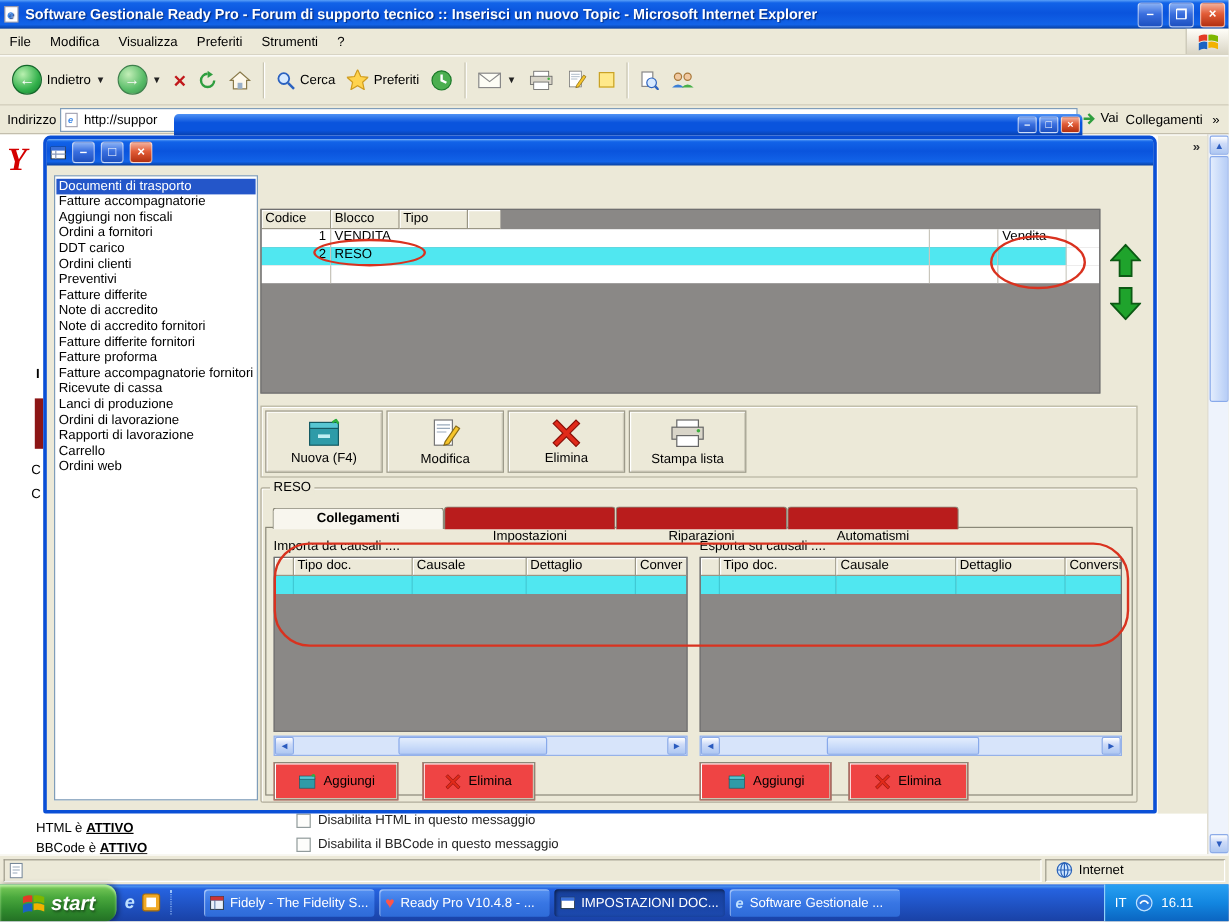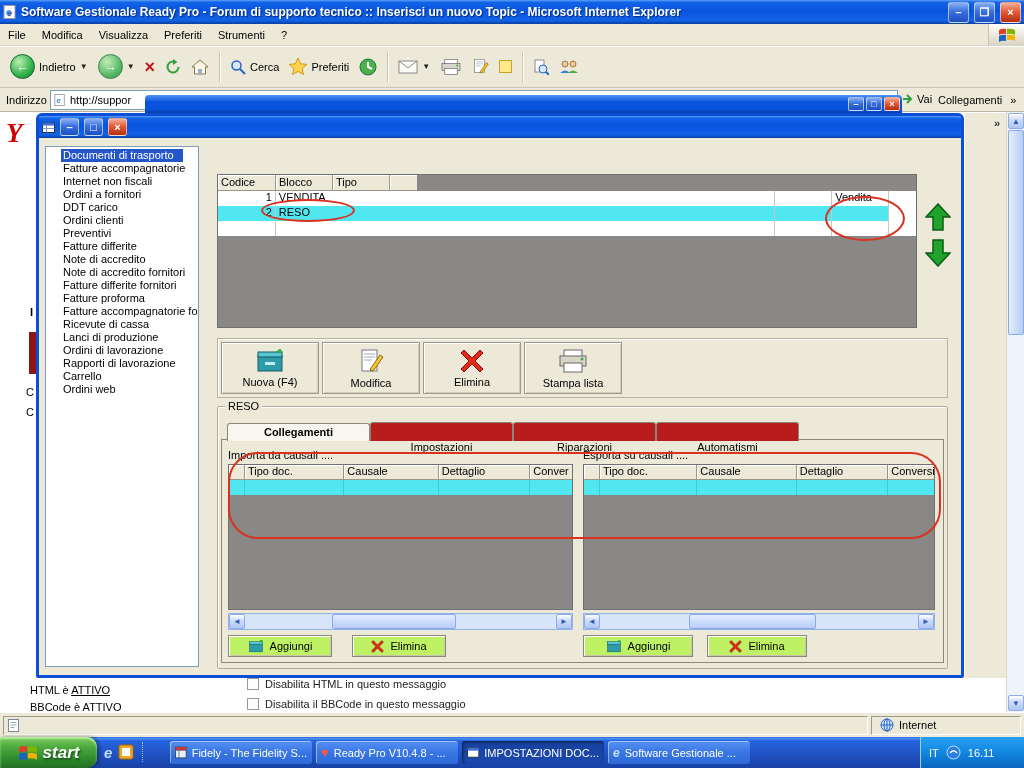--- a/index.html
+++ b/index.html
@@ -55,21 +55,21 @@
   .frag-i {position:absolute;left:30px;top:194px;font-weight:bold}
   .frag-bar {position:absolute;left:29px;top:220px;width:7px;height:42px;background:#8c1616}
   .frag-c1 {position:absolute;left:26px;top:274px}
   .frag-c2 {position:absolute;left:26px;top:294px}
   .chk-row {position:absolute;display:flex;align-items:center;gap:6px;color:#222}
   .chk-row .box {width:12px;height:12px;border:1px solid #919b9c;background:#fdfdfb}
   .chk1 {left:247px;top:566px}
   .chk2 {left:247px;top:586px}
   .pstat {position:absolute;left:30px;white-space:nowrap}
   .pstat1 {top:572px}.pstat2 {top:589px}
-  .pstat u {font-weight:normal}
+  .pstat u {font-weight:bold}
 
   
   .vscroll {position:absolute;left:1006px;top:112px;width:18px;height:600px;background:#eef3fc;border-left:1px solid #dcd8c8}
   .vs-btn {position:absolute;left:1px;width:16px;height:16px;border:1px solid #8cabe8;border-radius:2px;
     background:linear-gradient(180deg,#fff,#cfdcf8 40%,#aec7f2);color:#2b5bbf;font-size:8px;
     display:flex;align-items:center;justify-content:center}
   .vs-up {top:1px}.vs-dn {bottom:1px}
   .vs-thumb {position:absolute;left:1px;top:18px;width:16px;height:205px;border:1px solid #88a9ea;border-radius:2px;
     background:linear-gradient(90deg,#e3edfd,#b6cdf6)}
 
@@ -86,22 +86,22 @@
 
   
   .dialog {position:absolute;left:36px;top:113px;width:928px;height:565px;
     border:3px solid #0a4fd6;border-radius:6px 6px 2px 2px;background:#ece9d8}
   .dlg-title {height:22px;background:linear-gradient(180deg,#5aa0f8 0%,#1263e8 10%,#0a54dd 45%,#1263e8 85%,#073e9e 100%);
     border-radius:2px 2px 0 0;display:flex;align-items:center;gap:4px;padding:0 3px;color:#fff;
     font-weight:bold;font-size:12px;text-shadow:1px 1px 1px #002a7a}
   .dlg-title .cap-btn {width:19px;height:18px}
   .dlg-body {position:relative;height:537px}
 
-  .sb {position:absolute;left:6px;top:8px;width:154px;height:521px;background:#fff;
-    border:1px solid #7f9db9;padding:2px 15px;overflow:hidden}
+  .sb {position:absolute;left:6px;top:8px;width:170px;height:521px;background:#fff;
+    border:1px solid #7f9db9;padding:2px 1px;overflow:hidden}
   .sb-item {height:13px;line-height:13px;padding:0 2px;white-space:nowrap}
   .sb-item.sel {background:#2456c9;color:#fff}
 
   .tabs {position:absolute;left:178px;top:10px;display:flex;align-items:flex-end;height:19px}
   .tab {height:17px;padding:2px 7px 0;border:1px solid #8a8878;border-bottom:none;border-radius:3px 3px 0 0;
     margin-right:2px;background:#ece9d8;white-space:nowrap}
   .tab.active {height:19px;background:#f7f5ec;box-shadow:inset 0 1px 0 #fff}
 
   .grid {position:absolute;left:178px;top:36px;width:700px;height:154px;background:#8a8886;
     border:1px solid #707070;overflow:hidden}
@@ -149,21 +149,21 @@
 
   .hscroll {position:absolute;top:475px;height:17px;border:1px solid #95b1e8;background:#d7e4fa;display:flex;align-items:center}
   .hs-import {left:189px;width:345px}
   .hs-export {left:544px;width:352px}
   .hs-btn {width:16px;height:15px;border:1px solid #8cabe8;border-radius:2px;color:#2b5bbf;font-size:8px;
     background:linear-gradient(180deg,#fff,#cfdcf8 40%,#aec7f2);display:flex;align-items:center;justify-content:center}
   .hs-track {flex:1;position:relative;height:15px}
   .hs-thumb {position:absolute;top:0;height:15px;left:28%;width:40%;
     background:linear-gradient(180deg,#e3edfd,#b6cdf6);border:1px solid #88a9ea;border-radius:2px}
 
-  .gbtn {position:absolute;top:497px;height:22px;background:#bef264;border:1px solid #8a8878;
+  .gbtn {position:absolute;top:497px;height:32px;background:#ef4444;border:1px solid #8a8878;
     box-shadow:inset 1px 1px 0 #fff, inset -1px -1px 0 #c9c5b2;display:flex;align-items:center;justify-content:center;gap:6px}
   .gb1{left:189px;width:104px}.gb2{left:313px;width:94px}.gb3{left:544px;width:110px}.gb4{left:668px;width:100px}
 
   
   .ann {position:absolute;border:2px solid #d9321f;pointer-events:none;z-index:50}
   .ann1 {left:261px;top:199px;width:94px;height:23px;border-radius:50%}
   .ann2 {left:825px;top:196px;width:80px;height:45px;border-radius:50%}
   .ann3 {left:228px;top:452px;width:713px;height:87px;border-radius:30px}
 
   
@@ -380,21 +380,21 @@
         </svg>
       <span class="cap-btn">–</span>
       <span class="cap-btn">□</span>
       <span class="cap-btn close">×</span>
     </div>
     <div class="dlg-body">
 
       <div class="sb">
         <div class="sb-item sel">Documenti di trasporto</div>
         <div class="sb-item">Fatture accompagnatorie</div>
-        <div class="sb-item">Internet non fiscali</div>
+        <div class="sb-item">Aggiungi non fiscali</div>
         <div class="sb-item">Ordini a fornitori</div>
         <div class="sb-item">DDT carico</div>
         <div class="sb-item">Ordini clienti</div>
         <div class="sb-item">Preventivi</div>
         <div class="sb-item">Fatture differite</div>
         <div class="sb-item">Note di accredito</div>
         <div class="sb-item">Note di accredito fornitori</div>
         <div class="sb-item">Fatture differite fornitori</div>
         <div class="sb-item">Fatture proforma</div>
         <div class="sb-item">Fatture accompagnatorie fornitori</div>

